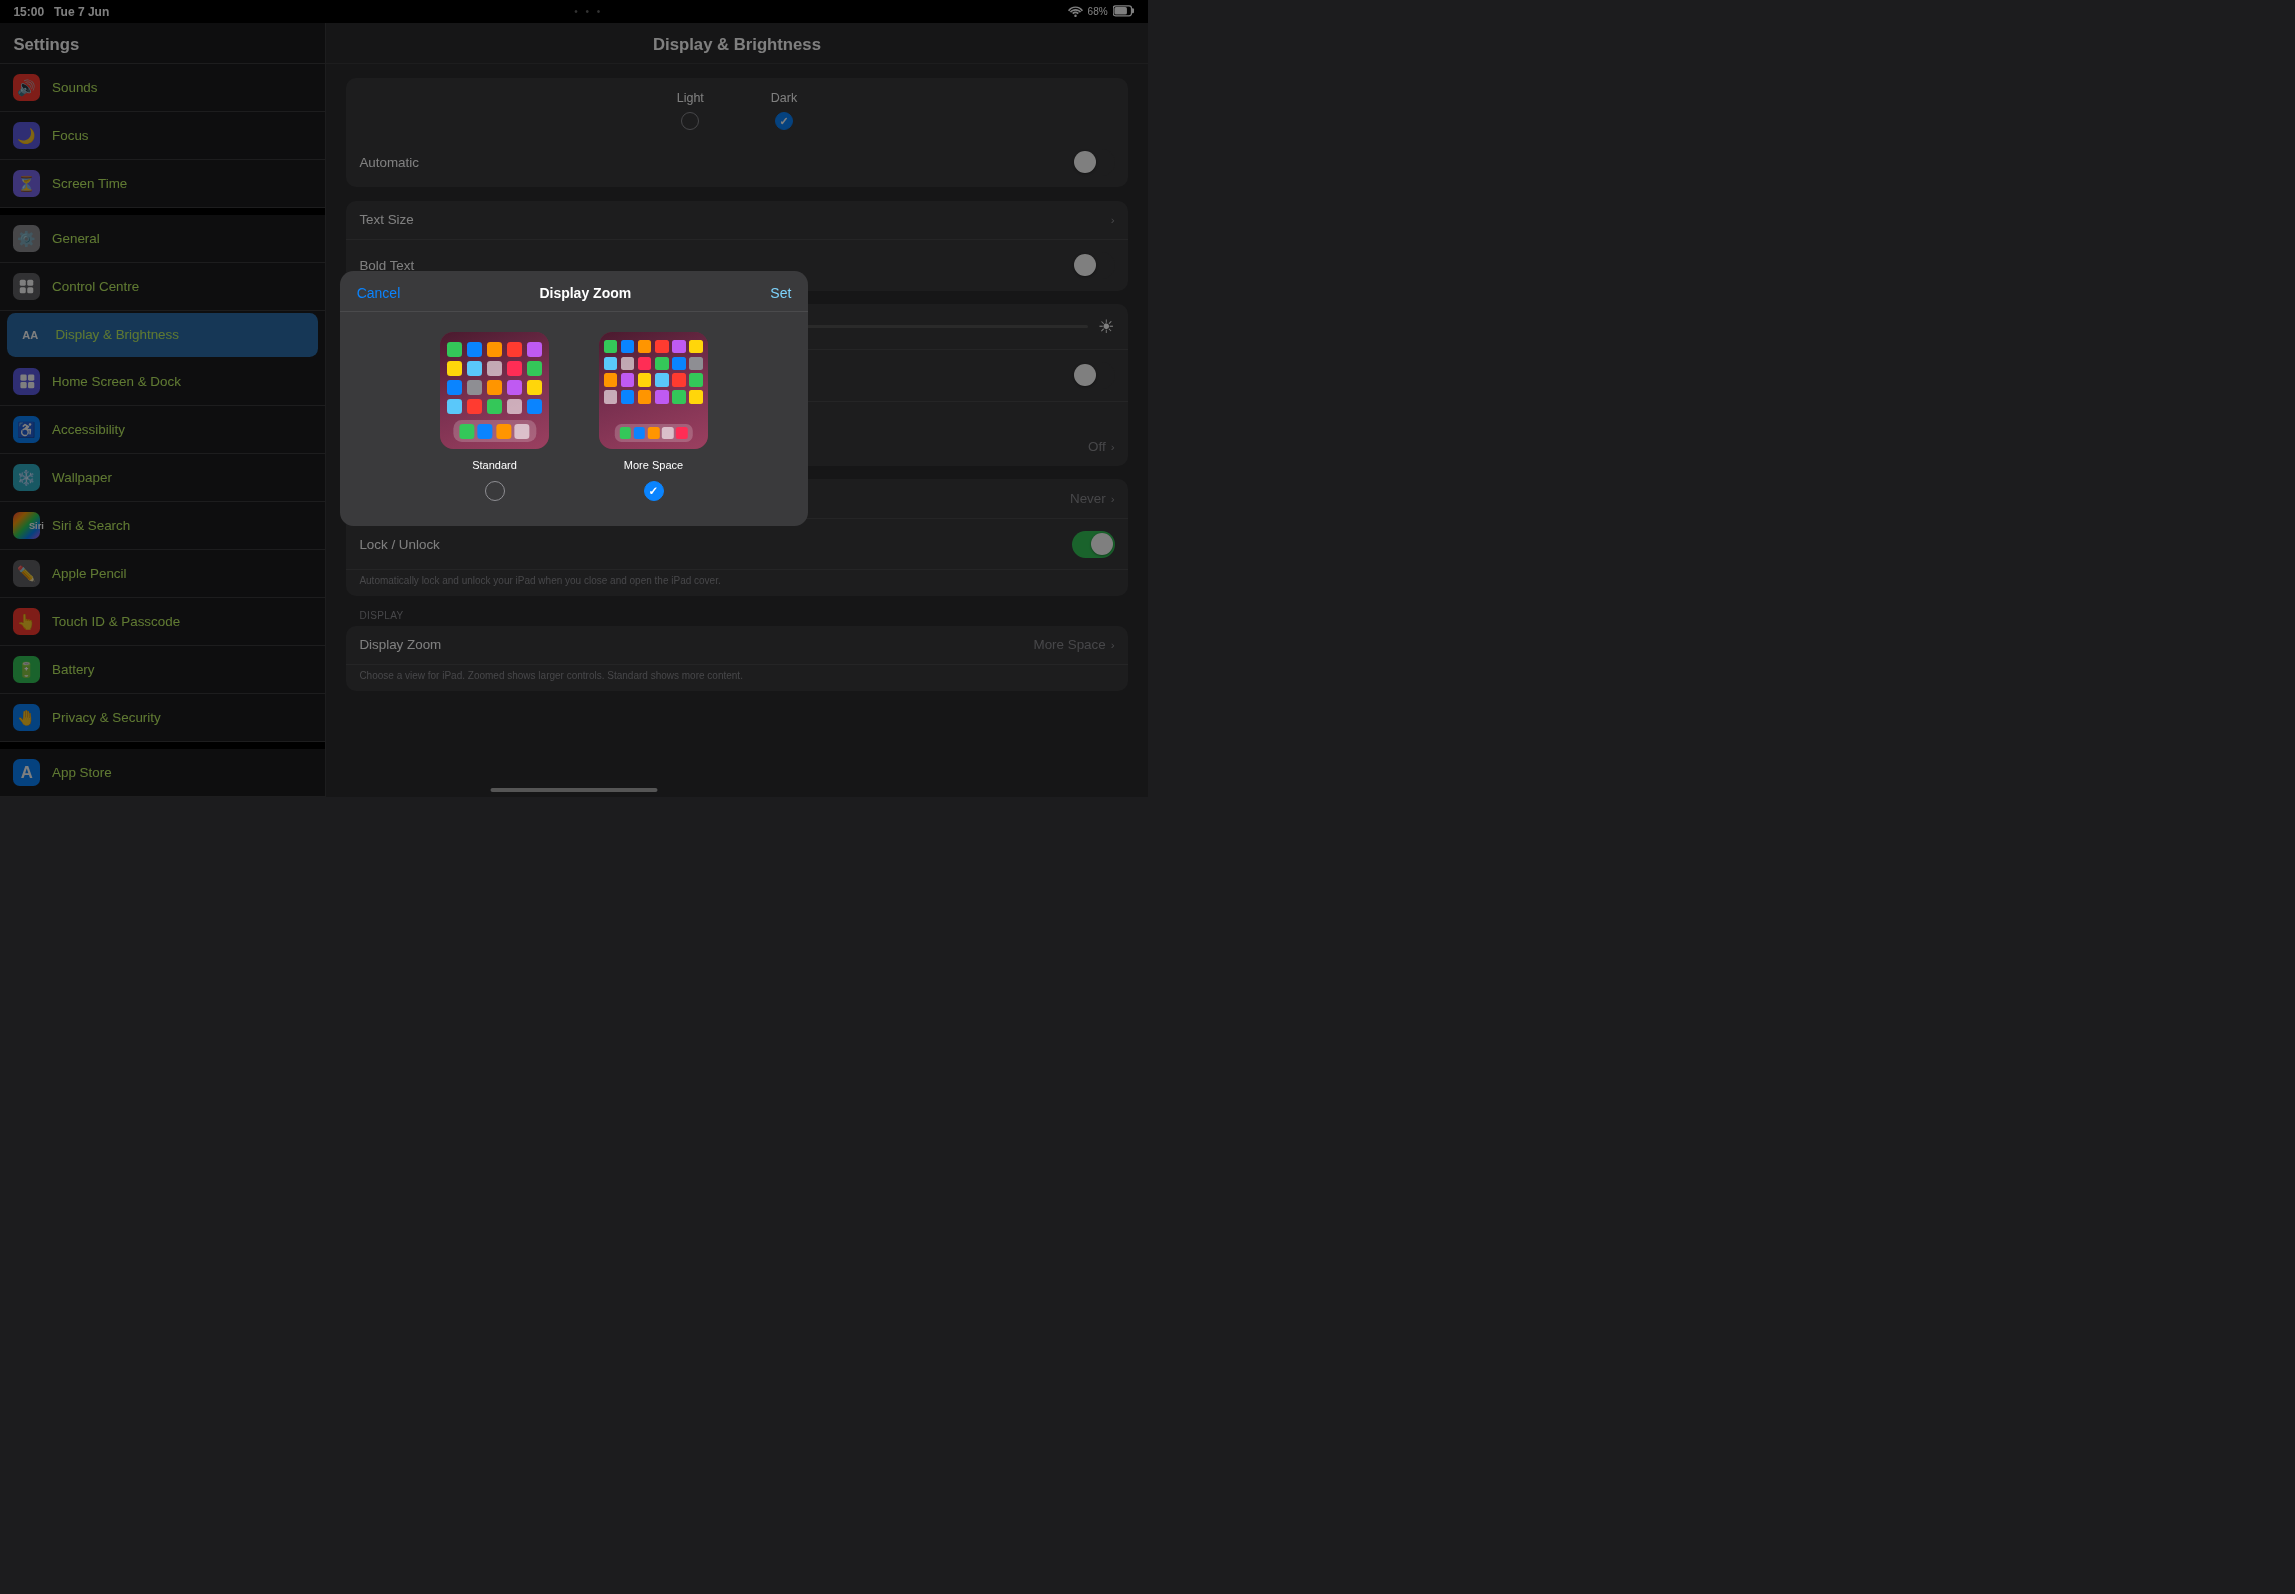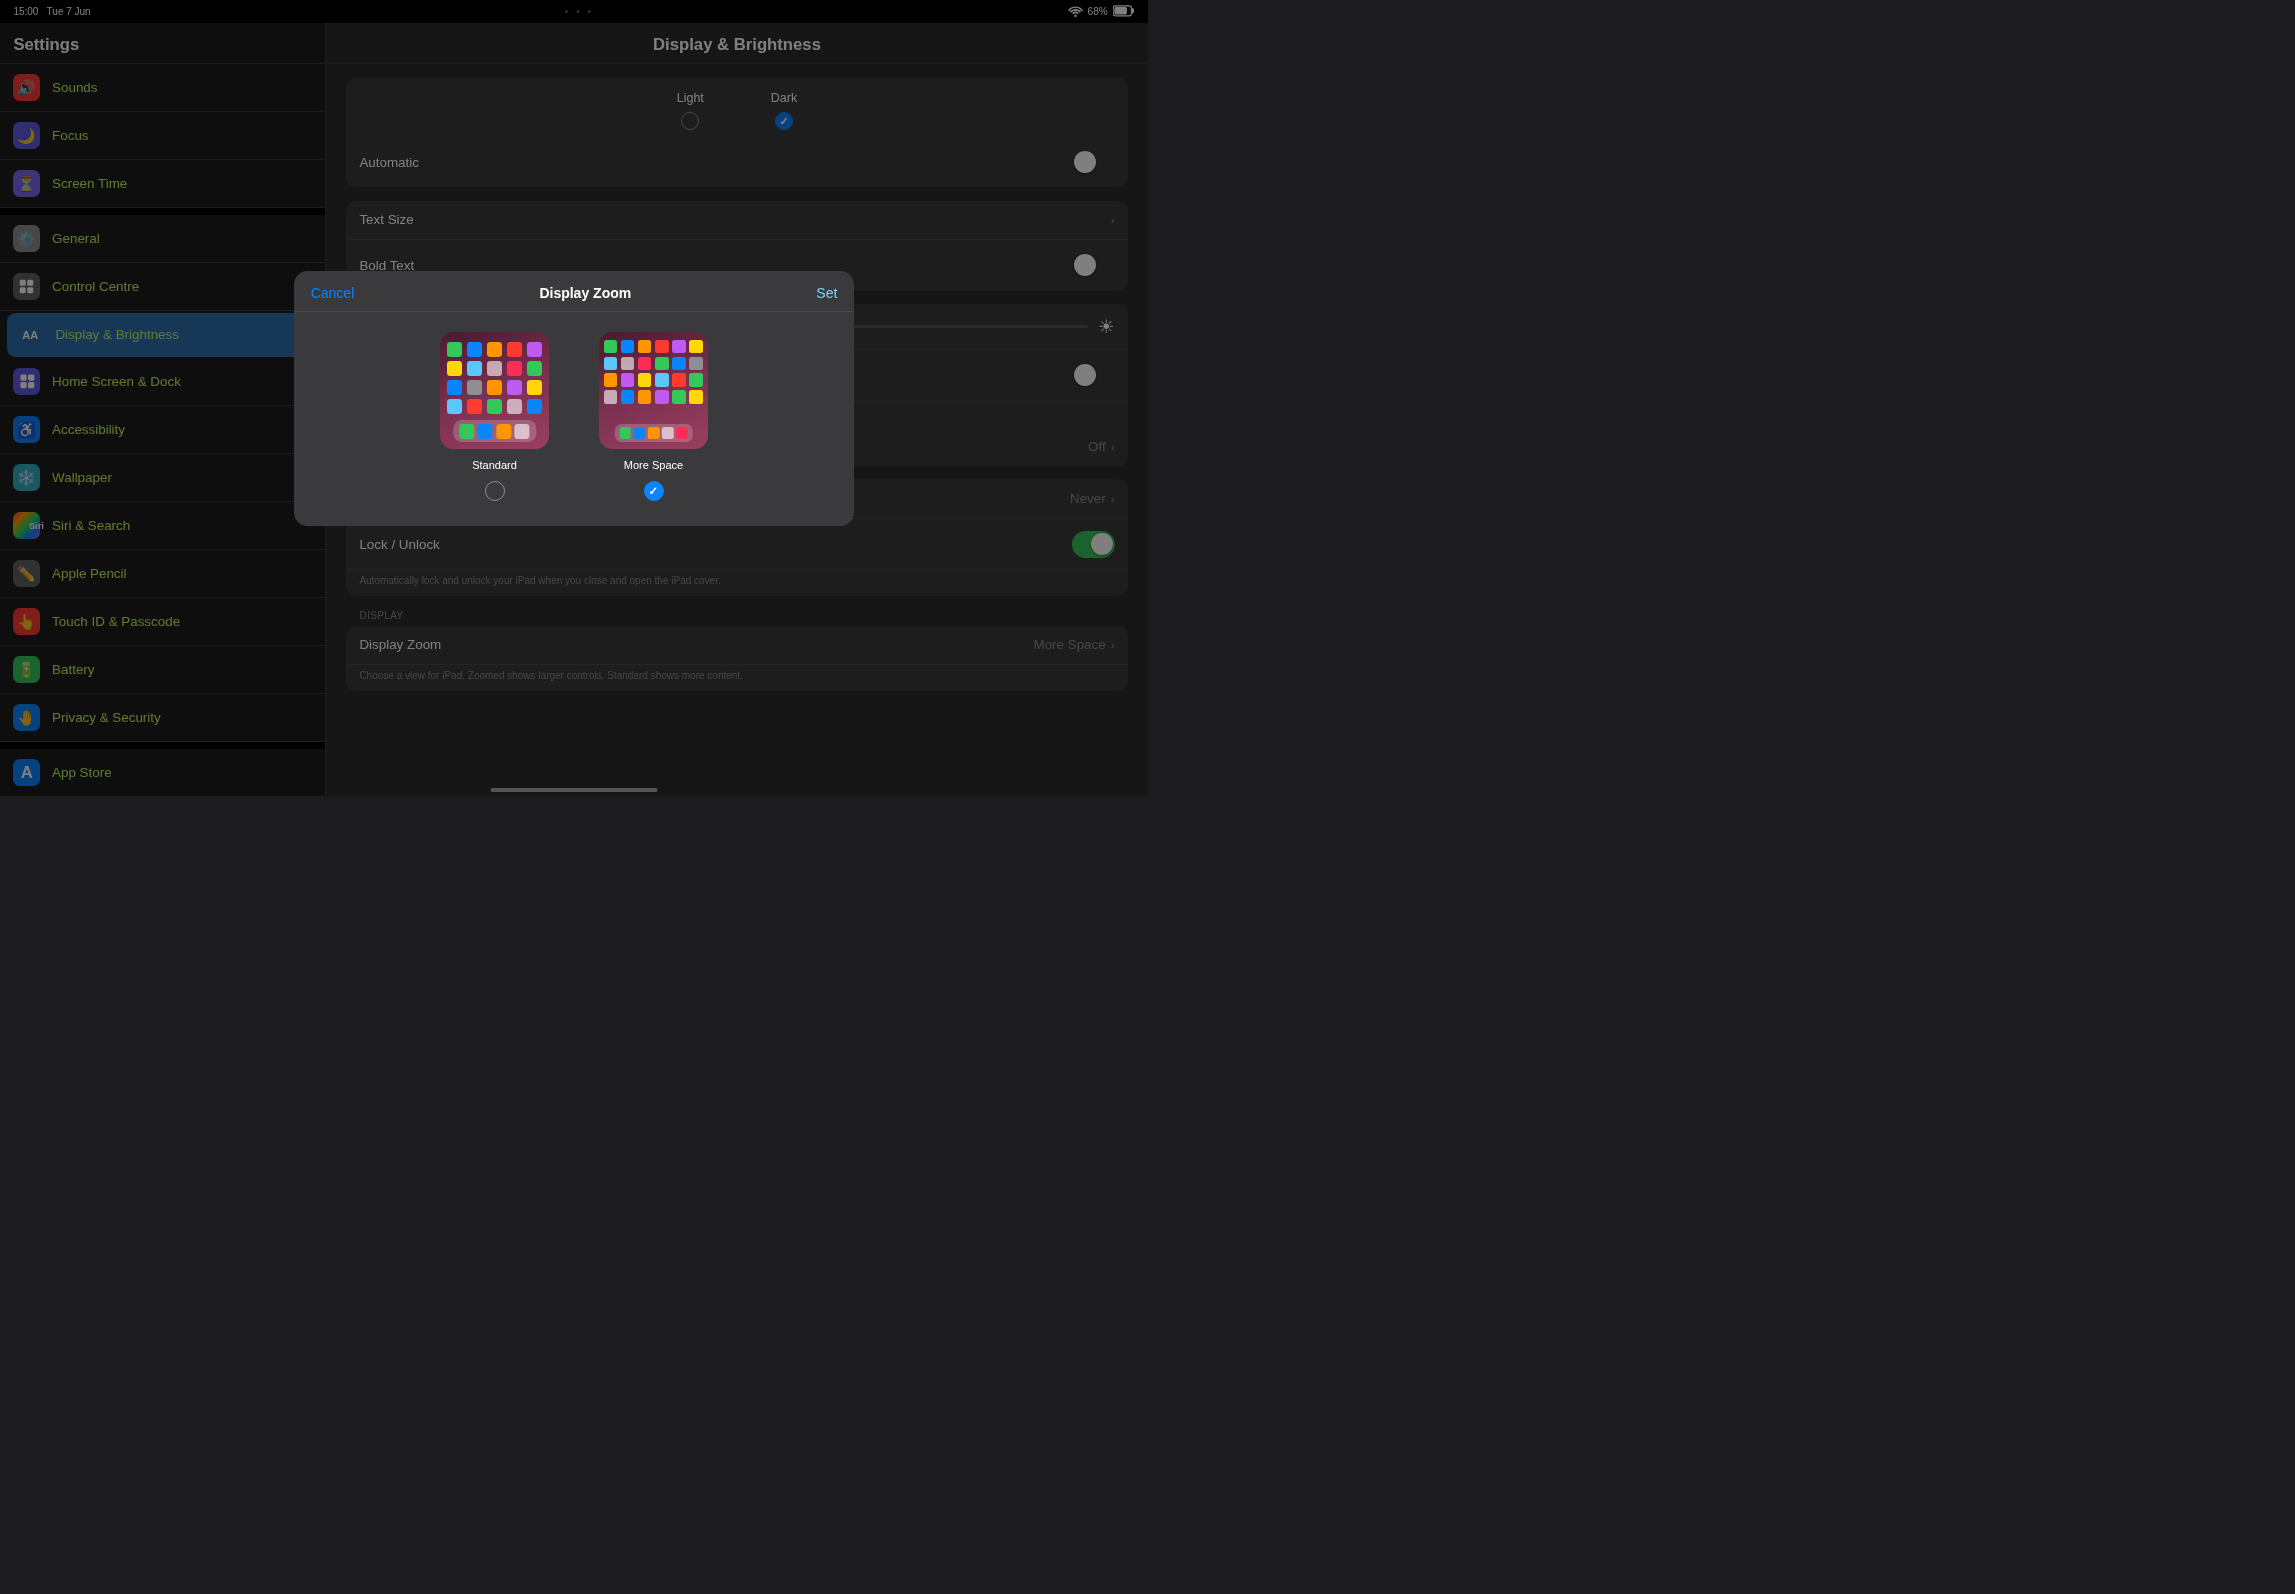--- a/index.html
+++ b/index.html
@@ -19,22 +19,22 @@
       top: 0; left: 0; right: 0;
       height: 23.4px;
       background: #000;
       display: flex;
       align-items: center;
       justify-content: space-between;
       padding: 0 13.4px;
       z-index: 100;
     }
     .status-time {
-      font-size: 10px;
-      font-weight: 400;
+      font-size: 12px;
+      font-weight: 700;
       color: #fff;
     }
     .status-center {
       font-size: 10px;
       color: #666;
       letter-spacing: 2.5px;
     }
     .status-right {
       display: flex;
       align-items: center;
@@ -261,21 +261,21 @@
       top: 0; left: 0; right: 0; bottom: 0;
       background: rgba(0,0,0,0.5);
       z-index: 200;
       display: flex;
       align-items: center;
       justify-content: center;
     }
     .modal {
       background: #3a3a3c;
       border-radius: 13.4px;
-      width: 560px;
+      width: 468px;
       padding: 0;
       overflow: hidden;
     }
     .modal-header {
       display: flex;
       align-items: center;
       justify-content: space-between;
       padding: 13.4px 16.7px 10px;
       border-bottom: 0.8px solid #4a4a4c;
     }

